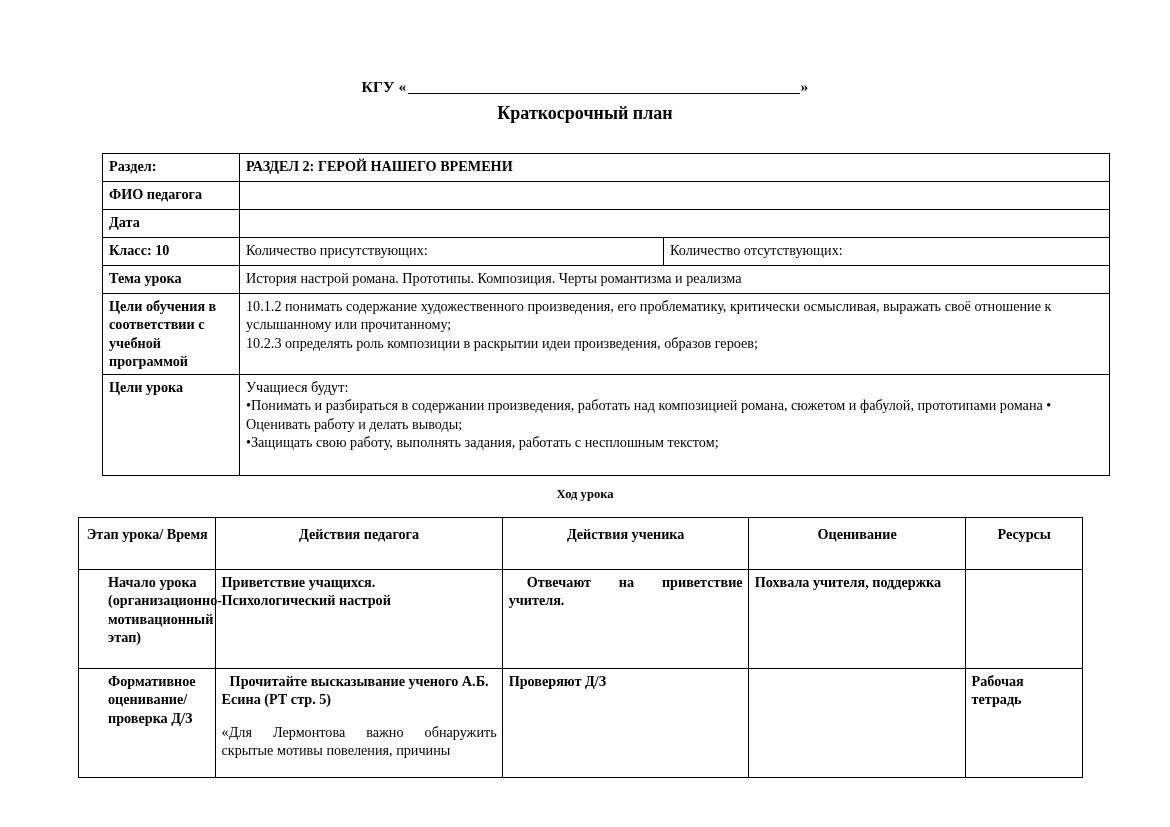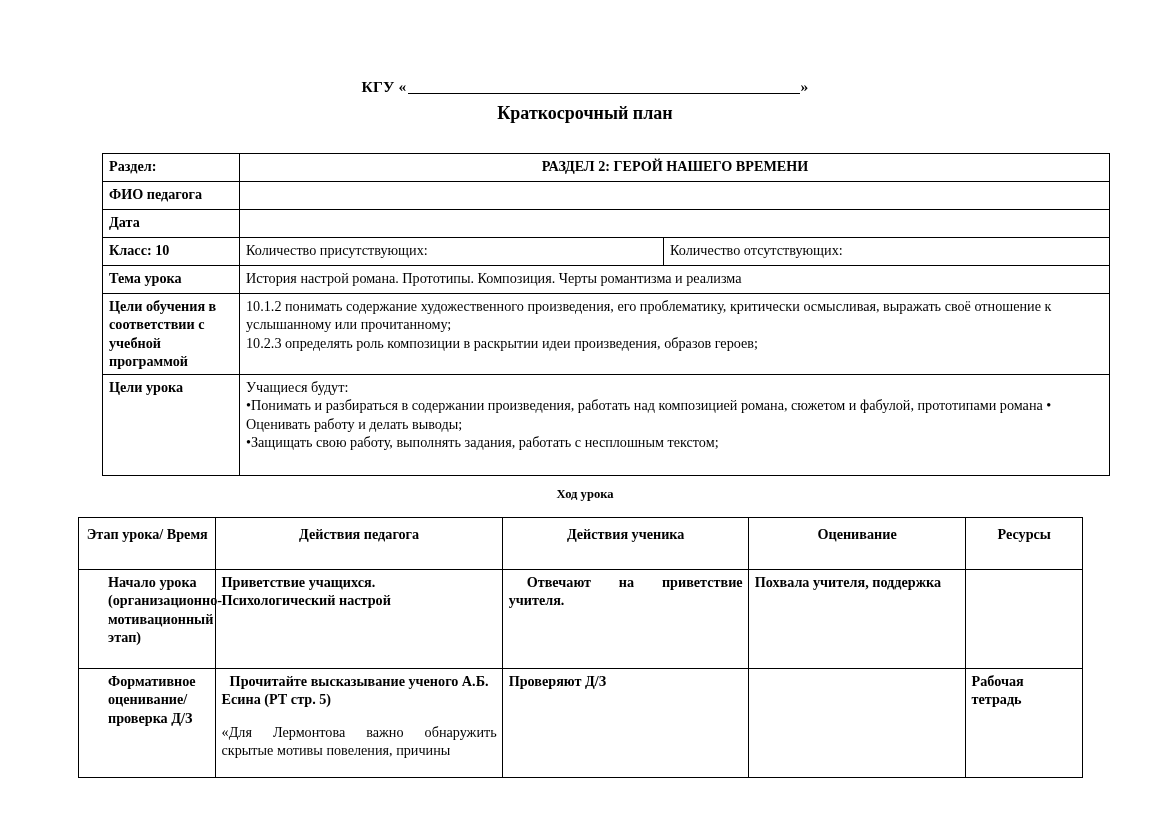--- a/index.html
+++ b/index.html
@@ -74,21 +74,21 @@
     margin-left: 24px;
   }
   .table-info td.label {
     font-weight: bold;
     width: 137px;
     white-space: normal;
   }
   .table-info td.val-bold { font-weight: normal; }
   .table-info td.center-bold {
     font-weight: bold;
-    text-align: center;
+    text-align: left;
   }
   .r-razdel td { height: 21px; }
   .r-fio td    { height: 21px; }
   .r-data td   { height: 21px; }
   .r-klass td  { height: 21px; }
   .r-tema td   { height: 21px; }
   .r-celi-ob td { height: 66px; }
   .r-celi-ur td { height: 94px; }
   .cell-count-present { width: 424px; }
 

